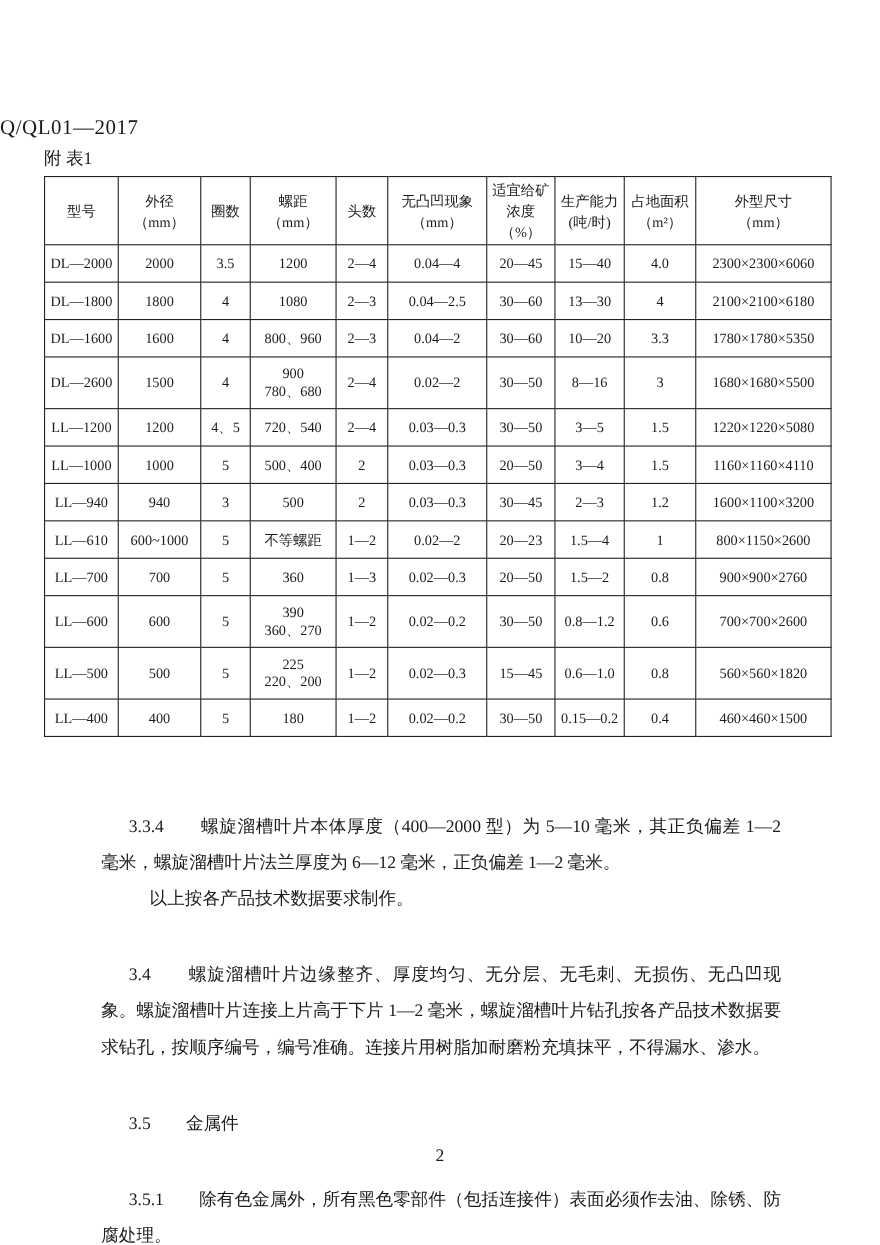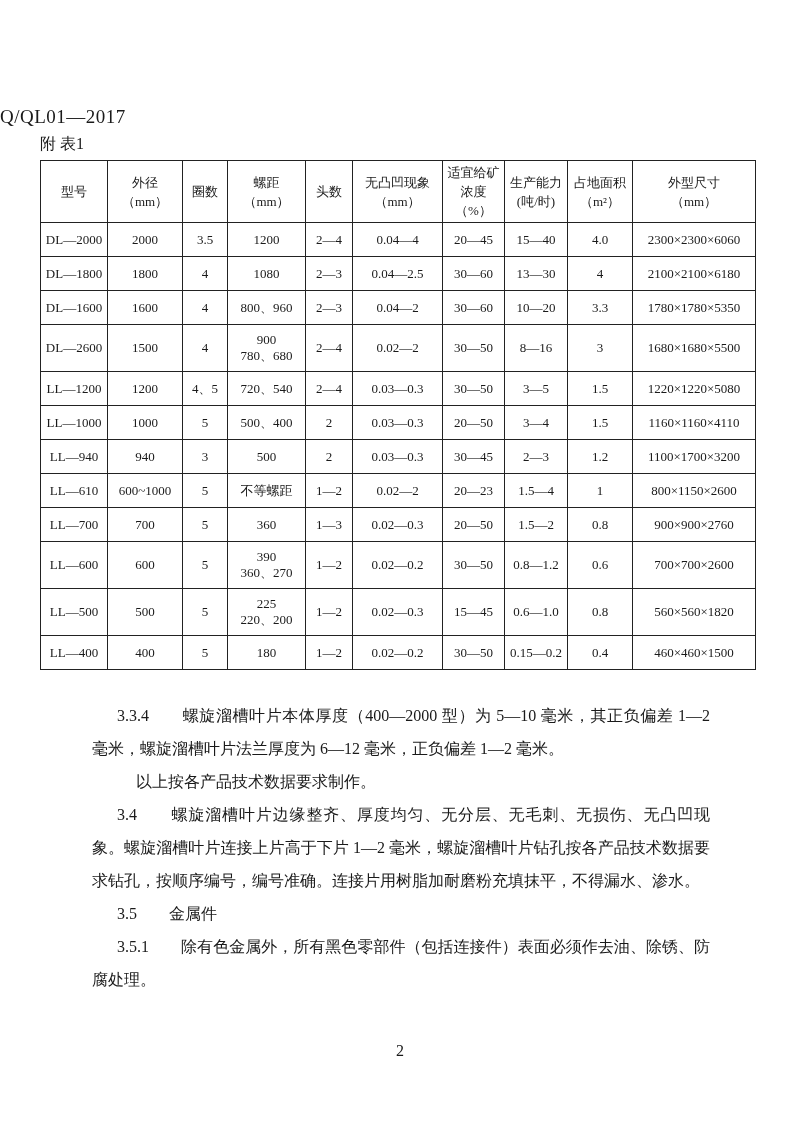--- a/index.html
+++ b/index.html
@@ -55,21 +55,21 @@
   .paragraphs {
     position: absolute;
     top: 699px;
     left: 92px;
     width: 618px;
     font-size: 16px;
     line-height: 33px;
     text-align: justify;
   }
   .para { margin: 0; }
-  .para.clause { text-indent: 25px; }
+  .para.clause { text-indent: 25px; margin-top: 36px; }
   .para.plain-indent { text-indent: 44px; }
   .page-number {
     position: absolute;
     top: 1042px;
     left: 0;
     width: 800px;
     text-align: center;
     font-size: 16px;
   }
 </style>
@@ -186,21 +186,21 @@
         <tr>
           <td>LL—940</td>
           <td>940</td>
           <td>3</td>
           <td>500</td>
           <td>2</td>
           <td>0.03—0.3</td>
           <td>30—45</td>
           <td>2—3</td>
           <td>1.2</td>
-          <td>1100×1700×3200</td>
+          <td>1600×1100×3200</td>
         </tr>
         <tr>
           <td>LL—610</td>
           <td>600~1000</td>
           <td>5</td>
           <td>不等螺距</td>
           <td>1—2</td>
           <td>0.02—2</td>
           <td>20—23</td>
           <td>1.5—4</td>

